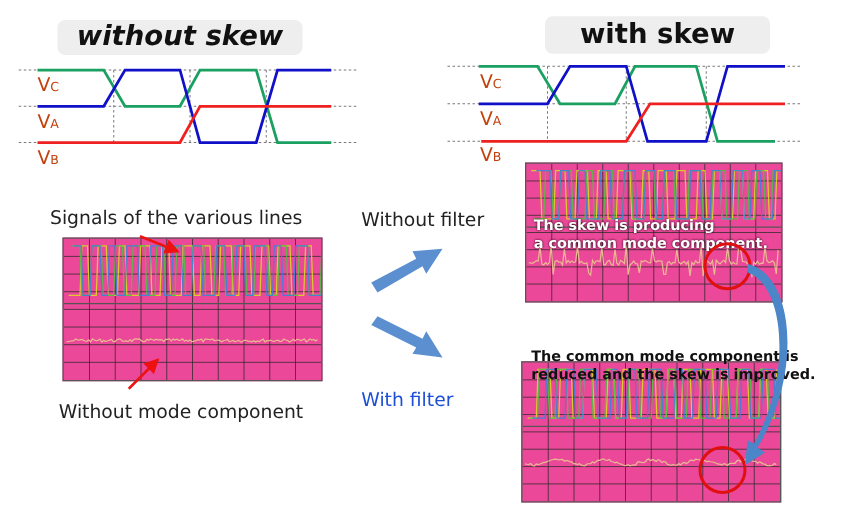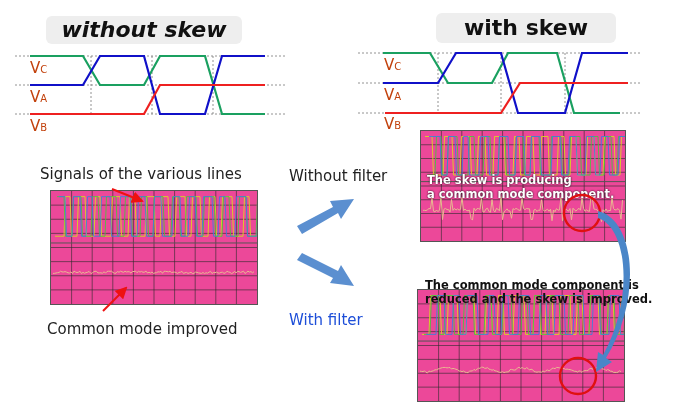--- a/index.html
+++ b/index.html
@@ -54,21 +54,21 @@
 
 <div class="vlabel" style="left:30px;top:59px;"><span>V</span><sub>C</sub></div>
 <div class="vlabel" style="left:30px;top:88px;"><span>V</span><sub>A</sub></div>
 <div class="vlabel" style="left:30px;top:117px;"><span>V</span><sub>B</sub></div>
 
 <div class="vlabel" style="left:384px;top:56px;"><span>V</span><sub>C</sub></div>
 <div class="vlabel" style="left:384px;top:86px;"><span>V</span><sub>A</sub></div>
 <div class="vlabel" style="left:384px;top:115px;"><span>V</span><sub>B</sub></div>
 
 <div class="caption" style="left:40px;top:165px;">Signals of the various lines</div>
-<div class="caption" style="left:47px;top:320px;">Common mode improved</div>
+<div class="caption" style="left:47px;top:320px;">Without mode component</div>
 <div class="caption" style="left:289px;top:167px;">Without filter</div>
 <div class="caption red" style="left:289px;top:311px;">With filter</div>
 
 <div class="scope" style="left:50px;top:190px;width:206px;height:113px;">
   <svg width="206" height="113" class="scope-svg">
       <line x1="20.6" y1="0" x2="20.6" y2="113" stroke="#2a2a2a" stroke-width="0.6"></line>
       <line x1="41.2" y1="0" x2="41.2" y2="113" stroke="#2a2a2a" stroke-width="0.6"></line>
       <line x1="61.8" y1="0" x2="61.8" y2="113" stroke="#2a2a2a" stroke-width="0.6"></line>
       <line x1="82.4" y1="0" x2="82.4" y2="113" stroke="#2a2a2a" stroke-width="0.6"></line>
       <line x1="103" y1="0" x2="103" y2="113" stroke="#2a2a2a" stroke-width="0.6"></line>

